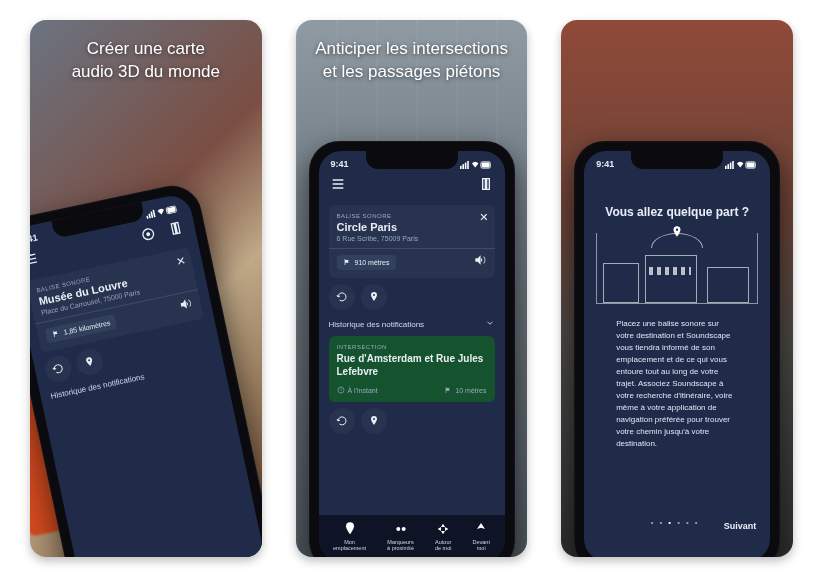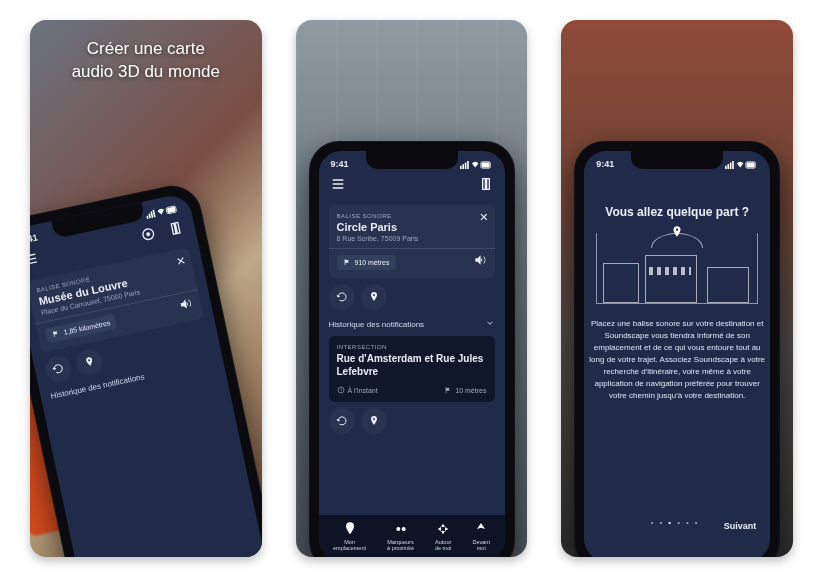--- a/index.html
+++ b/index.html
@@ -140,22 +140,22 @@
   .ob-illus .house{position:absolute;bottom:0;border:1px solid rgba(255,255,255,.6);}
   .ob-illus .h1{left:6px;width:34px;height:38px;}
   .ob-illus .h2{left:48px;width:50px;height:46px;}
   .ob-illus .h3{right:8px;width:40px;height:34px;}
   .ob-illus .awn{position:absolute;bottom:28px;left:52px;width:42px;height:8px;
     background:repeating-linear-gradient(90deg,#fff 0 4px,transparent 4px 8px); opacity:.7;}
   .ob-illus .pin { position:absolute; top:-8px; left:50%; transform:translateX(-50%); font-size:14px;}
   .ob-illus .waves{position:absolute;top:0;left:50%;transform:translateX(-50%);width:50px;height:14px;
     border:1px solid rgba(255,255,255,.6);border-radius:50%/100% 100% 0 0;border-bottom:none;}
   .ob-body {
-    font-size:8px; line-height:1.5; text-align:center; color:#dfe6f4;
-    padding: 4px 5px;
+    font-size:8px; line-height:1.5; color:#dfe6f4;
+    padding: 4px 32px;
   }
   .dots { position:absolute; bottom:34px; left:0; right:0; text-align:center; letter-spacing:6px; font-size:8px; color:#8fa2c7;}
   .dots .on{color:#fff;}
   .next { position:absolute; bottom:30px; right:14px; font-size:9px;font-weight:bold;}
 
   
   .panel1 .phone { left: 6px;  bottom:-70px; }
   .panel2 .phone { left: 50%;  transform:translateX(-50%); bottom:-14px;}
   .panel3 .phone { left: 50%;  transform:translateX(-50%); bottom:-14px;}
 </style>
@@ -245,20 +245,22 @@
 
         <div class="histbar">
           <span>Historique des notifications</span>
         </div>
       </div>
     </div>
   </div>
 
   <div class="panel panel2">
     <div class="panel-bg bg2"></div>
+    <div class="headline">Anticiper les intersections
+et les passages piétons</div>
 
     <div class="phone">
       <div class="notch"></div>
       <div class="screen">
         <div class="statusbar">
           <span>9:41</span>
           <span class="status-right">
             <svg viewBox="0 0 40 10" width="34">
                 <g fill="#fff">
                   <rect x="0" y="6" width="2" height="4"></rect>
@@ -323,21 +325,21 @@
 
         <div class="histbar">
           <span>Historique des notifications</span>
           <span>
             <svg viewBox="0 0 24 24" width="10" height="10">
                 <path fill="none" stroke="#e9edf5" stroke-width="2" d="M6 9l6 6 6-6"></path>
               </svg>
           </span>
         </div>
 
-        <div class="card" style="background:#0f172a">
+        <div class="card" style="background:#14532d">
           <div class="eyebrow">INTERSECTION</div>
           <div class="card-title" style="font-size:10px;line-height:1.3">Rue d'Amsterdam et Rue Jules Lefebvre</div>
           <div class="metarow">
             <span>
               <svg viewBox="0 0 24 24" width="8" height="8">
                   <circle cx="12" cy="12" r="9" fill="none" stroke="#9aa7c2" stroke-width="2"></circle>
                   <path stroke="#9aa7c2" stroke-width="2" d="M12 7v5l3 2"></path>
                 </svg>
               <span>À l'instant</span>
             </span>

